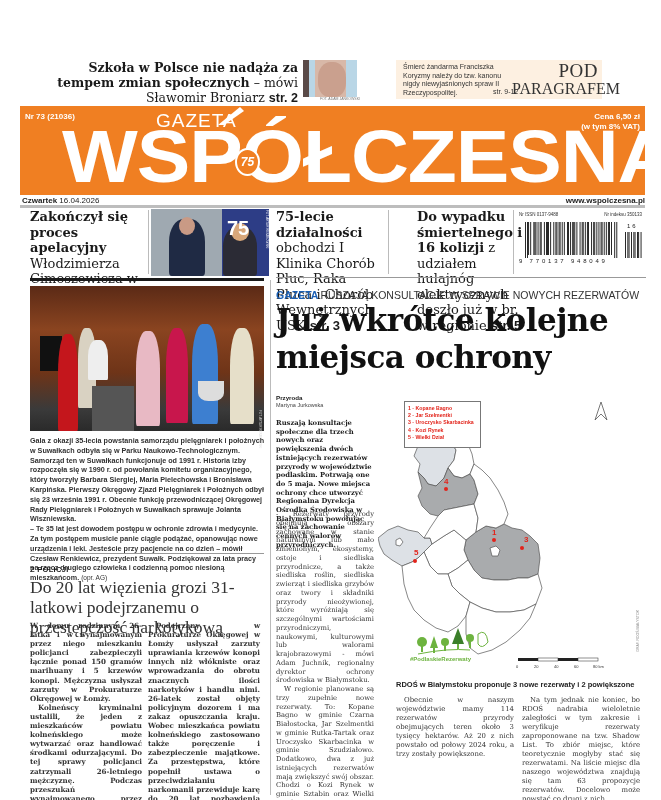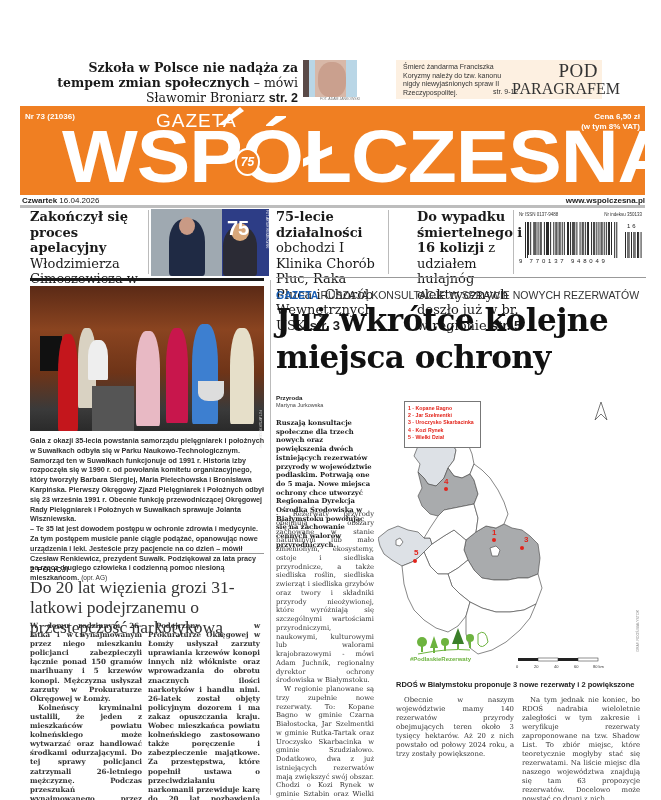--- a/index.html
+++ b/index.html
@@ -335,17 +335,17 @@
 <div id="map-hashtag" class="abs">#PodlaskieRezerwaty</div>
 <div class="scale-label" style="left:516px;">0</div>
 <div class="scale-label" style="left:534px;">20</div>
 <div class="scale-label" style="left:554px;">40</div>
 <div class="scale-label" style="left:574px;">60</div>
 <div class="scale-label" style="left:593px;">80 km</div>
 <div id="map-credit" class="abs">GRAF. RDOŚ BIAŁYSTOK</div>
 
 <div id="map-caption" class="abs">RDOŚ w Białymstoku proponuje 3 nowe rezerwaty i 2 powiększone</div>
 <div id="article-c2" class="abs">
-  <p>Obecnie w naszym województwie mamy 140 rezerwatów przyrody obejmujących teren około 3 tysięcy hektarów. Aż 20 z nich powstało od połowy 2024 roku, a trzy zostały powiększone.</p>
+  <p>Obecnie w naszym województwie mamy 114 rezerwatów przyrody obejmujących teren około 3 tysięcy hektarów. Aż 20 z nich powstało od połowy 2024 roku, a trzy zostały powiększone.</p>
 </div>
 <div id="article-c3" class="abs">
   <p>Na tym jednak nie koniec, bo RDOŚ nadrabia wieloletnie zaległości w tym zakresie i weryfikuje rezerwaty zaproponowane na tzw. Shadow List. To zbiór miejsc, które teoretycznie mogłyby stać się rezerwatami. Na liście miejsc dla naszego województwa znajdują się tam 63 propozycje rezerwatów. Docelowo może powstać co drugi z nich.</p>
 </div>
 
 </body></html>

